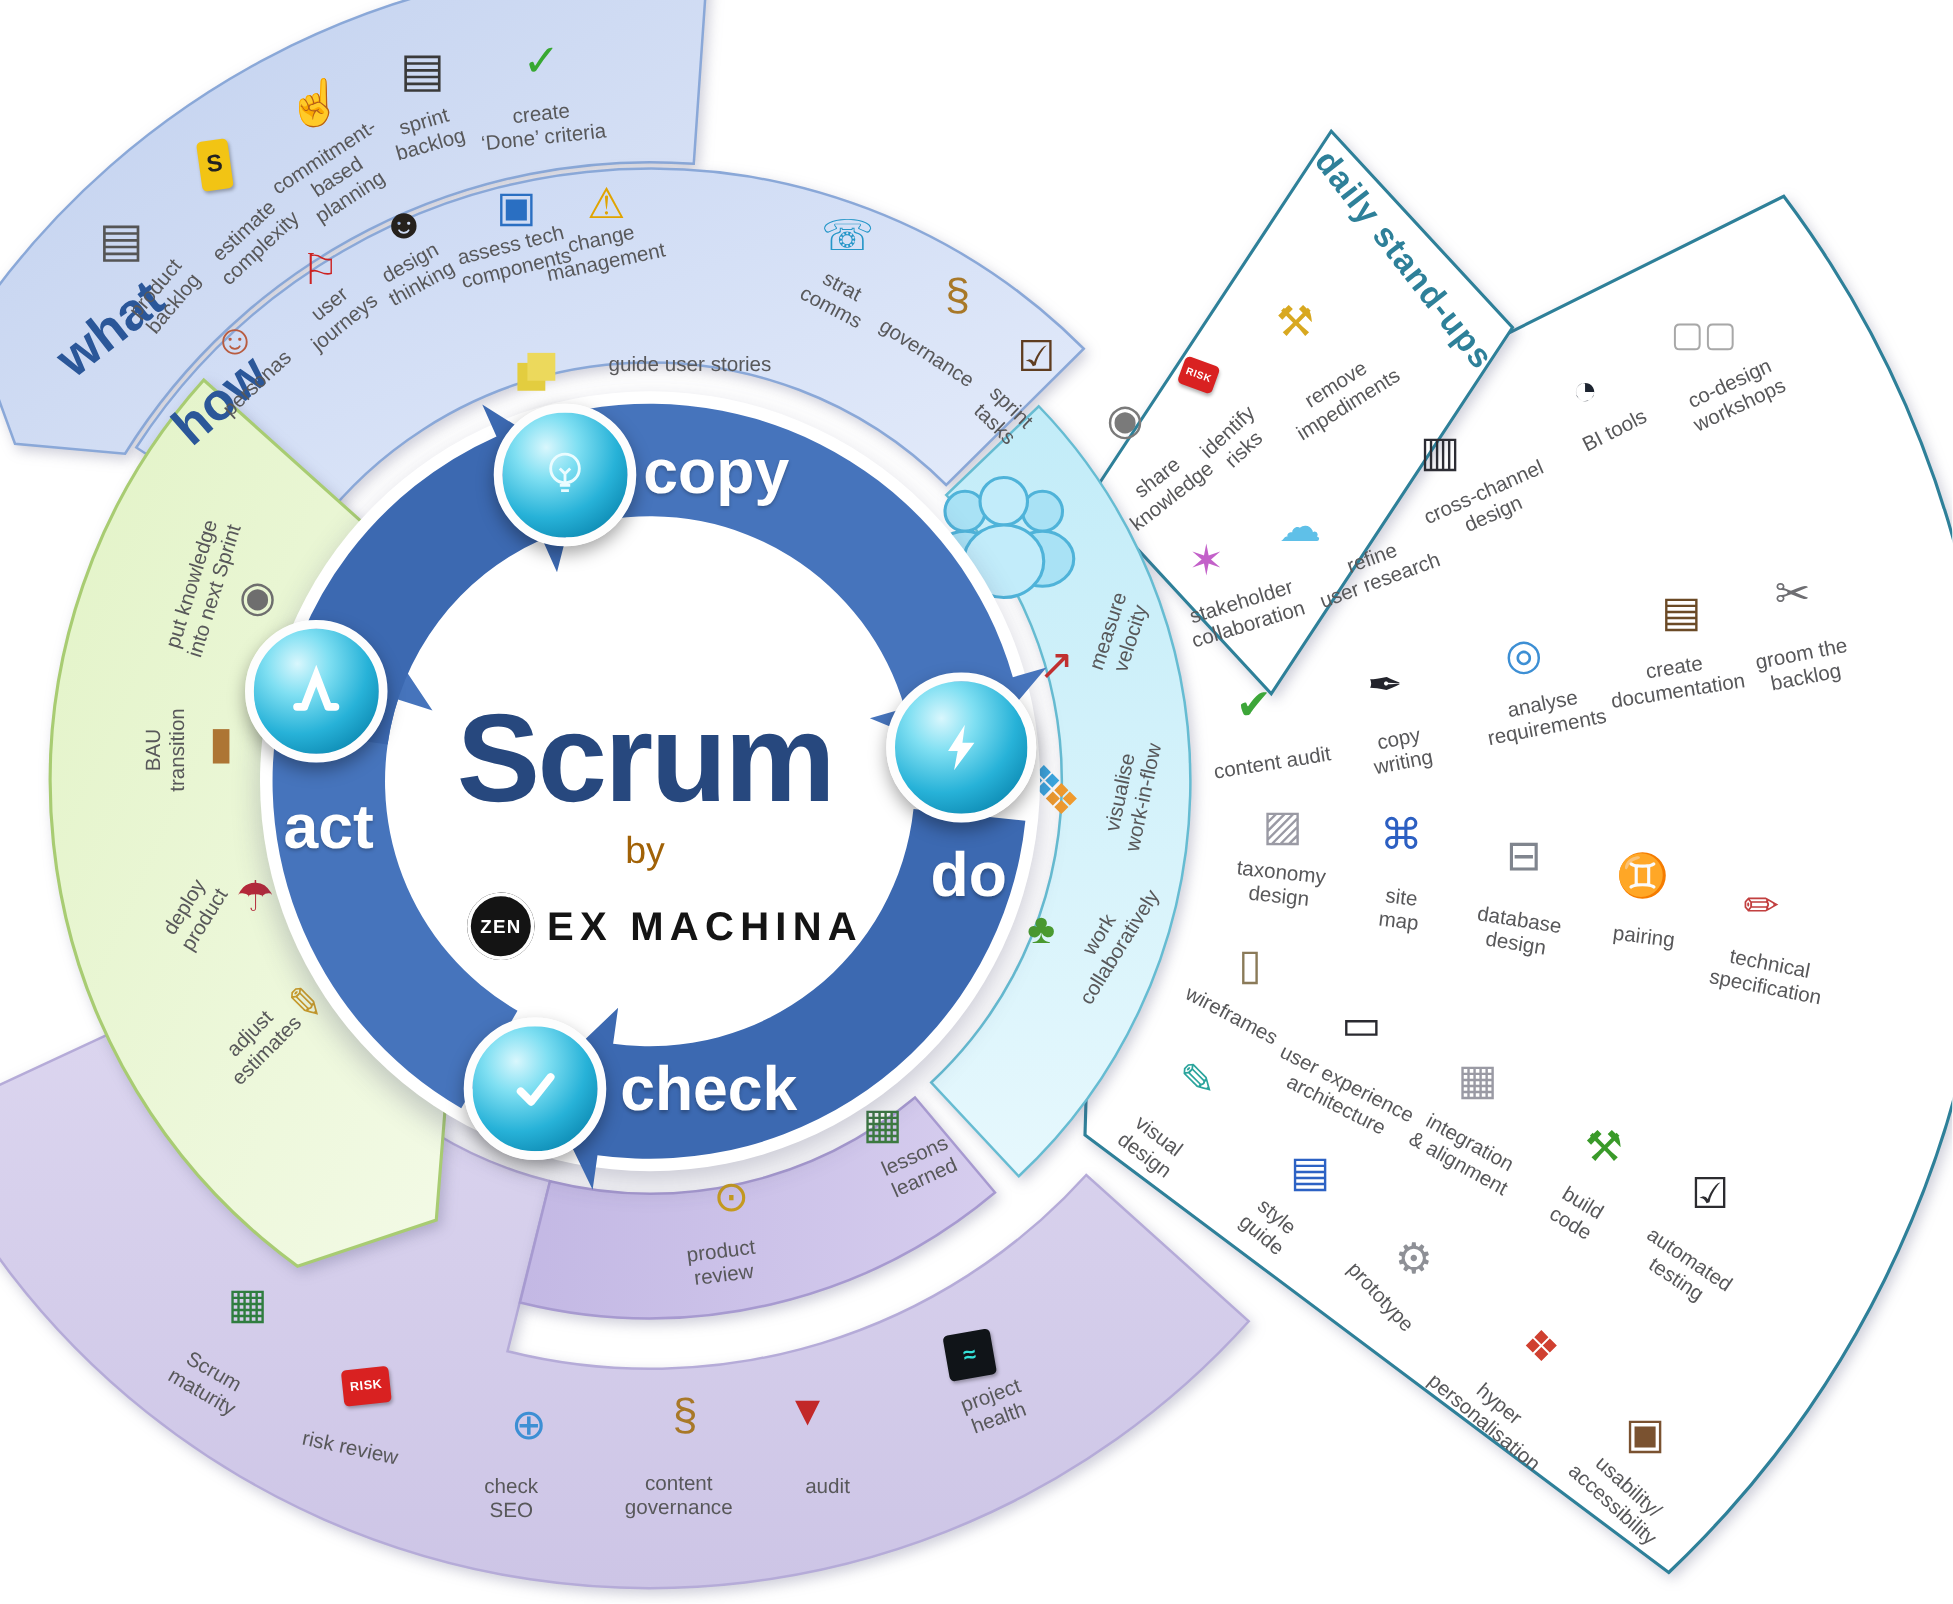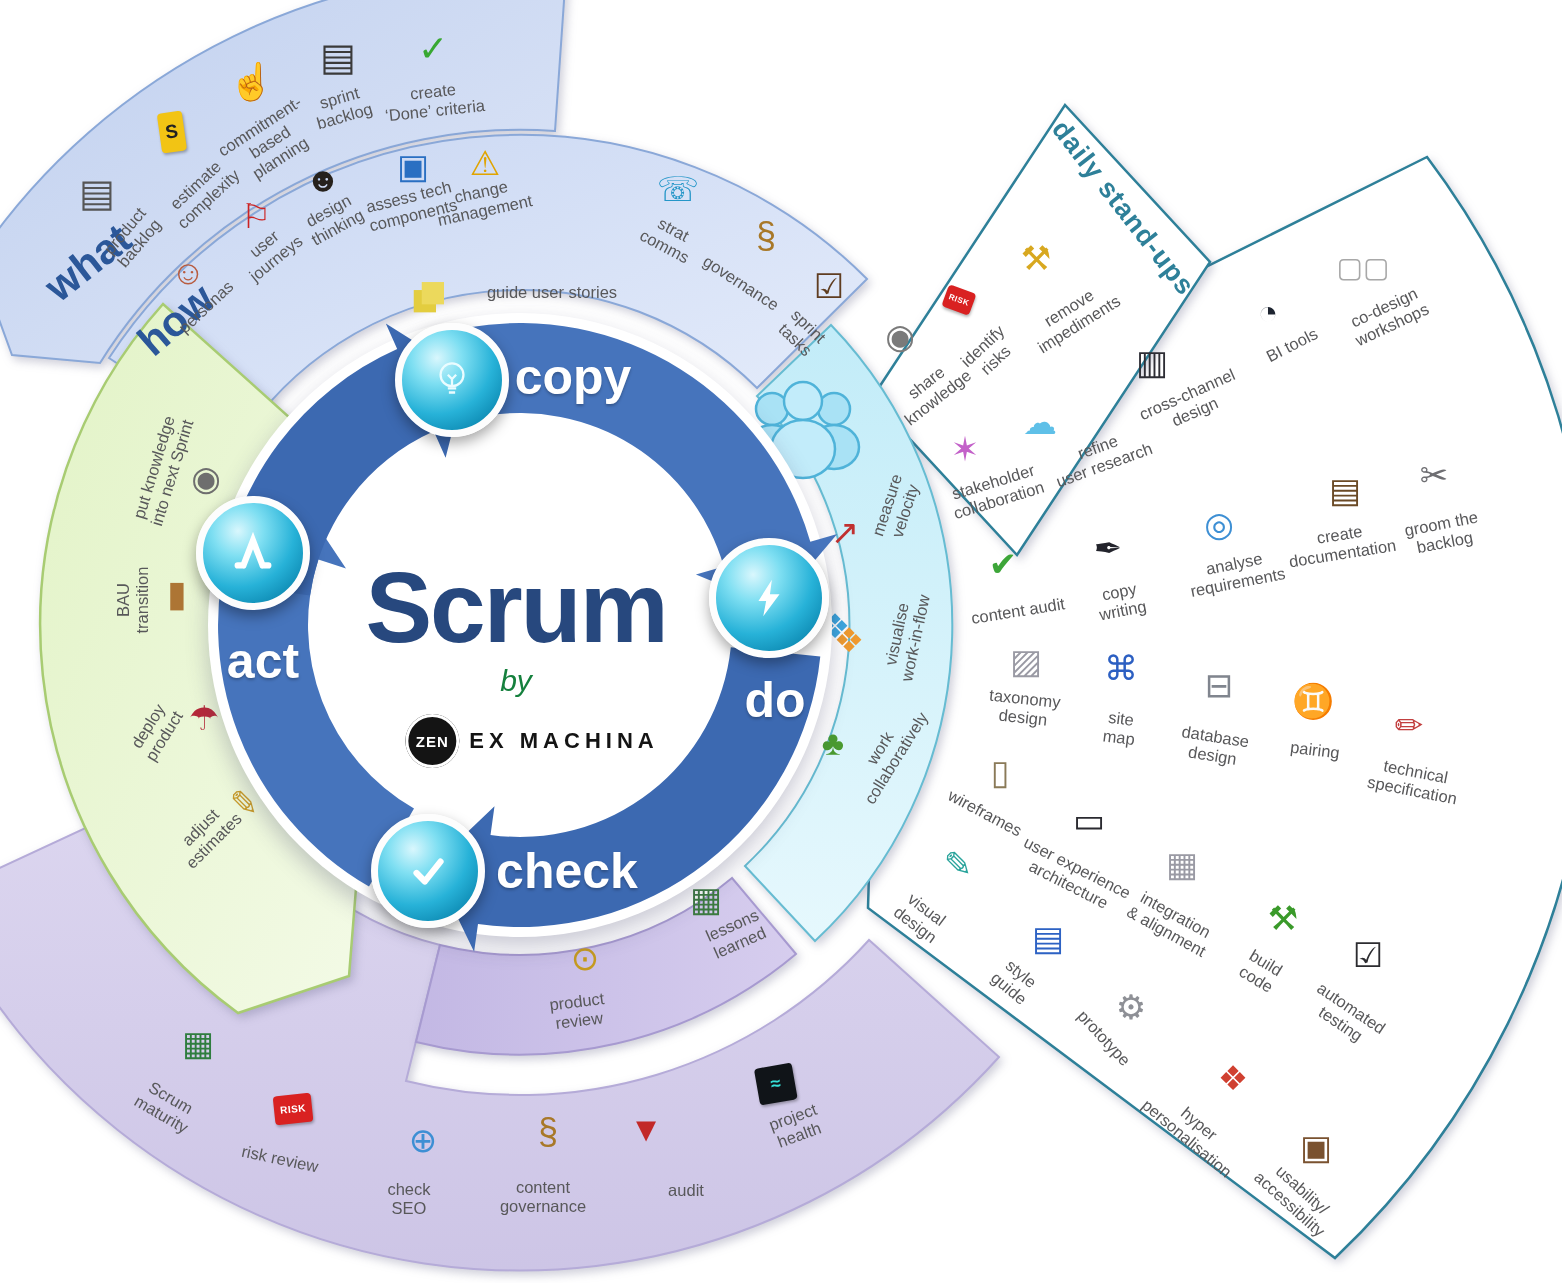--- a/index.html
+++ b/index.html
@@ -15,25 +15,25 @@
   .zone-label{font-size:42px;font-weight:bold;color:#2b5799;}
   .ring-label{font-size:50px;font-weight:bold;color:#fff;text-shadow:0 2px 3px rgba(0,0,0,.25);}
   .daily-title{font-size:27px;font-weight:bold;color:#2e8099;letter-spacing:1px;white-space:nowrap;}
   .disc{position:absolute;left:520px;top:625px;width:624px;height:624px;border-radius:50%;
         transform:translate(-50%,-50%);background:#fff;box-shadow:0 10px 22px rgba(60,60,100,.28);}
   .orb{position:absolute;width:100px;height:100px;border-radius:50%;transform:translate(-50%,-50%);
        background:radial-gradient(circle at 35% 28%, #d9f7fd 0%, #7fdff2 26%, #27b2d8 58%, #0a85ae 86%, #076a92 100%);
        border:7px solid #fdfdfd;box-shadow:0 6px 14px rgba(0,0,0,.35);
        display:flex;align-items:center;justify-content:center;}
   .center-title{position:absolute;transform:translate(-50%,-50%);font-size:100px;font-weight:bold;color:#27487e;letter-spacing:-2px;}
-  .center-by{position:absolute;transform:translate(-50%,-50%);font-size:30px;color:#15803d;font-style:italic;}
+  .center-by{position:absolute;transform:translate(-50%,-50%);font-size:30px;color:#a16207;}
   .logo{position:absolute;transform:translate(-50%,-50%);display:flex;align-items:center;gap:10px;}
   .enso{width:54px;height:54px;border-radius:50%;background:#141414;color:#fff;display:flex;align-items:center;
         justify-content:center;font-weight:bold;font-size:15px;letter-spacing:1px;box-shadow:0 0 0 3px #fff inset;}
-  .logo-text{font-size:22px;letter-spacing:5px;color:#141414;font-weight:600;white-space:nowrap;}
+  .logo-text{font-size:32px;letter-spacing:5px;color:#141414;font-weight:600;white-space:nowrap;}
 </style>
 </head>
 <body>
 
 <div class="stage">
 
   <svg class="layer" width="1562" height="1283" viewBox="0 0 1562 1283">
     <defs>
       <linearGradient id="gWhat" x1="0" y1="0" x2="1" y2="1">
         <stop offset="0" stop-color="#bfcfee"></stop>
@@ -161,21 +161,21 @@
 maturity</span>
   <span class="chip" style="left:293px;top:1109px;background:#d92121;--r:-6deg">RISK</span>
   <span class="lbl" style="left:280px;top:1159px;--r:12deg">risk review</span>
   <span class="ico" style="left:423px;top:1140px;color:#3d8fd4">⊕</span>
   <span class="lbl" style="left:409px;top:1199px">check
 SEO</span>
   <span class="ico" style="left:548px;top:1132px;font-size:36px;color:#a87828">§</span>
   <span class="lbl" style="left:543px;top:1197px">content
 governance</span>
   <span class="ico" style="left:646px;top:1129px;color:#c22828">▼</span>
-  <span class="lbl" style="left:686px;top:1190px">audit</span>
+  <span class="lbl" style="left:662px;top:1190px">audit</span>
   <span class="chip" style="left:776px;top:1084px;background:#101418;color:#35e0d8;font-size:18px;padding:8px 14px;--r:-10deg">≈</span>
   <span class="lbl" style="left:796px;top:1126px;--r:-20deg">project
 health</span>
 
   <span class="ico" style="left:900px;top:336px;color:#7a7a7a">◉</span>
   <span class="lbl" style="left:932px;top:390px;--r:-38deg">share
 knowledge</span>
   <span class="chip" style="left:959px;top:300px;background:#d92121;font-size:8px;padding:7px 4px;--r:20deg">RISK</span>
   <span class="lbl" style="left:989px;top:353px;--r:-43deg">identify
 risks</span>

